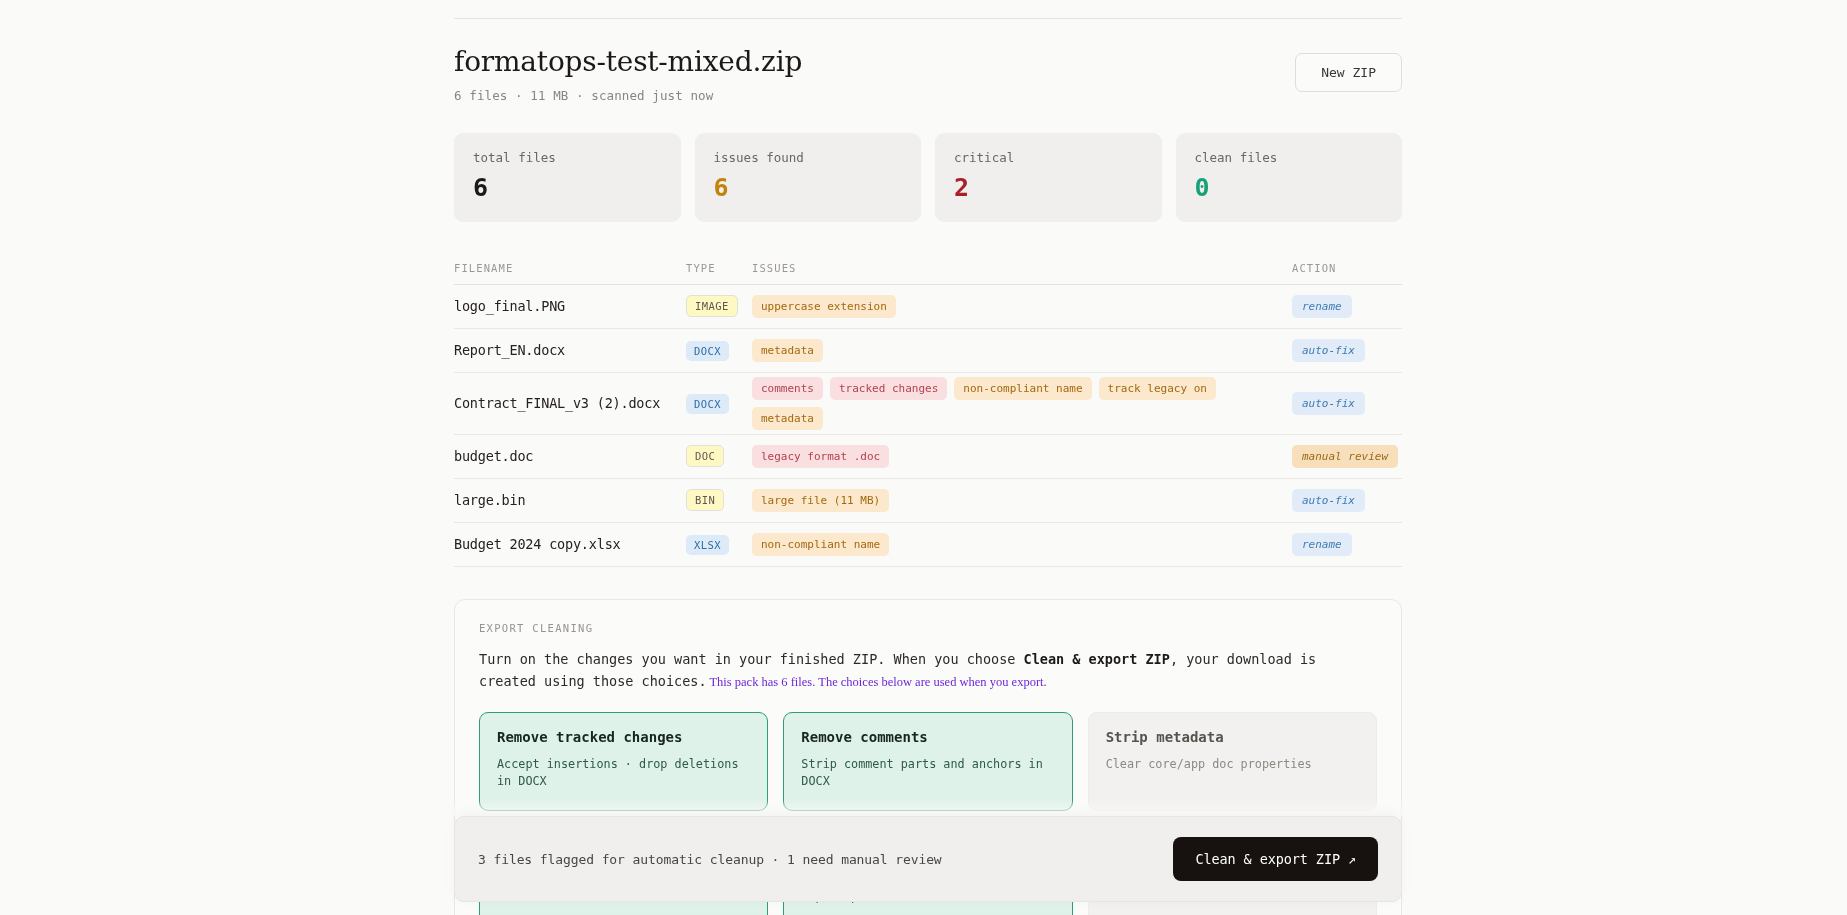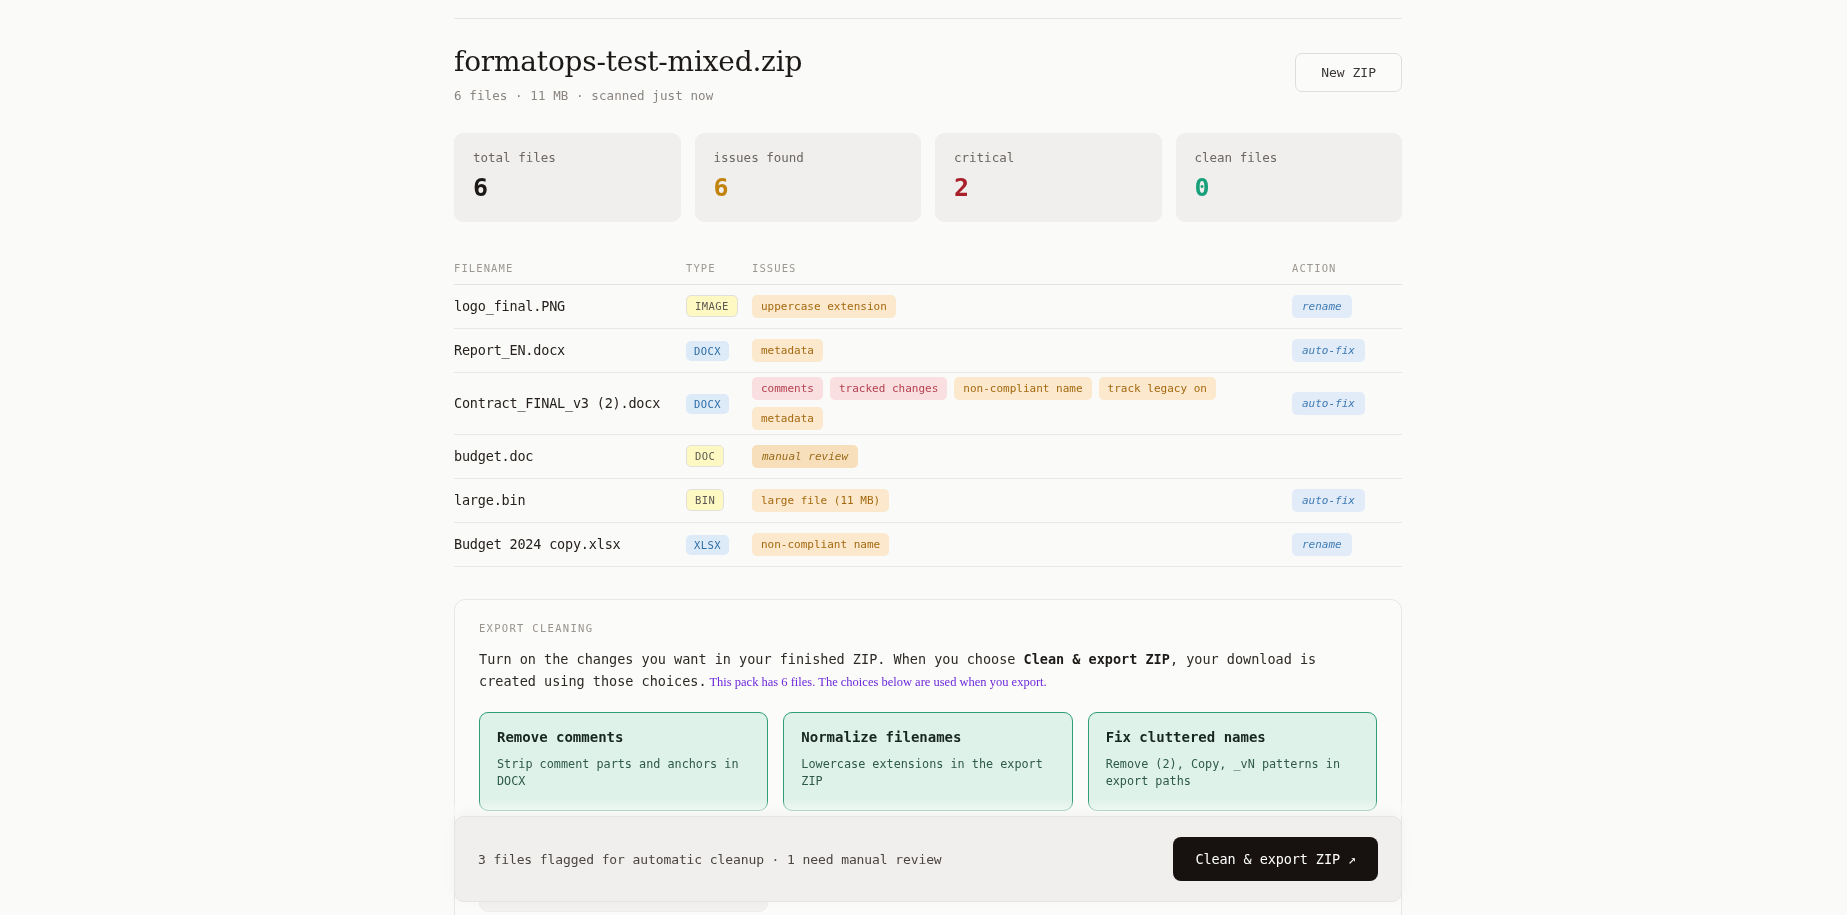--- a/index.html
+++ b/index.html
@@ -185,20 +185,23 @@
               <span class="chip c-red">tracked changes</span>
               <span class="chip c-amber">non-compliant name</span>
               <span class="chip c-amber">track legacy on</span>
               <span class="chip c-amber">metadata</span>
             </div>
             <div class="act"><span class="action a-blue">auto-fix</span></div>
           </div>
           <div class="trow">
             <div class="fname">budget.doc</div>
             <div><span class="badge b-gray">DOC</span></div>
+            <div class="chips">
+              <span class="chip c-red">legacy format .doc</span>
+            </div>
             <div class="act"><span class="action a-amber">manual review</span></div>
           </div>
           <div class="trow">
             <div class="fname">large.bin</div>
             <div><span class="badge b-gray">BIN</span></div>
             <div class="chips">
               <span class="chip c-amber">large file (11 MB)</span>
             </div>
             <div class="act"><span class="action a-blue">auto-fix</span></div>
           </div>
@@ -214,23 +217,35 @@
     </div>
 
     <div class="panel">
       <div class="kicker">EXPORT CLEANING</div>
       <div class="lede">
         <span>Turn on the changes you want in your finished ZIP. When you choose </span><b>Clean &amp; export ZIP</b><span>, your download is created using those choices.</span><span class="dim"> This pack has 6 files. The choices below are used when you export.</span>
       </div>
       <div class="opts" id="options-grid">
           <div class="opt on">
             <div class="opt-head">
+              <div class="opt-title">Remove tracked changes</div>
+            </div>
+            <div class="opt-desc">Accept insertions · drop deletions in DOCX</div>
+          </div>
+          <div class="opt on">
+            <div class="opt-head">
               <div class="opt-title">Remove comments</div>
             </div>
             <div class="opt-desc">Strip comment parts and anchors in DOCX</div>
+          </div>
+          <div class="opt off">
+            <div class="opt-head">
+              <div class="opt-title">Strip metadata</div>
+            </div>
+            <div class="opt-desc">Clear core/app doc properties</div>
           </div>
           <div class="opt on">
             <div class="opt-head">
               <div class="opt-title">Normalize filenames</div>
             </div>
             <div class="opt-desc">Lowercase extensions in the export ZIP</div>
           </div>
           <div class="opt on">
             <div class="opt-head">
               <div class="opt-title">Fix cluttered names</div>

